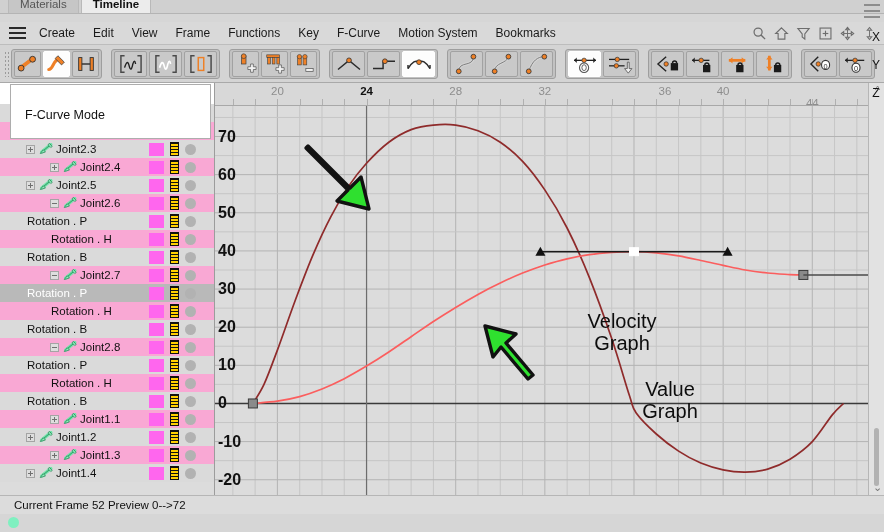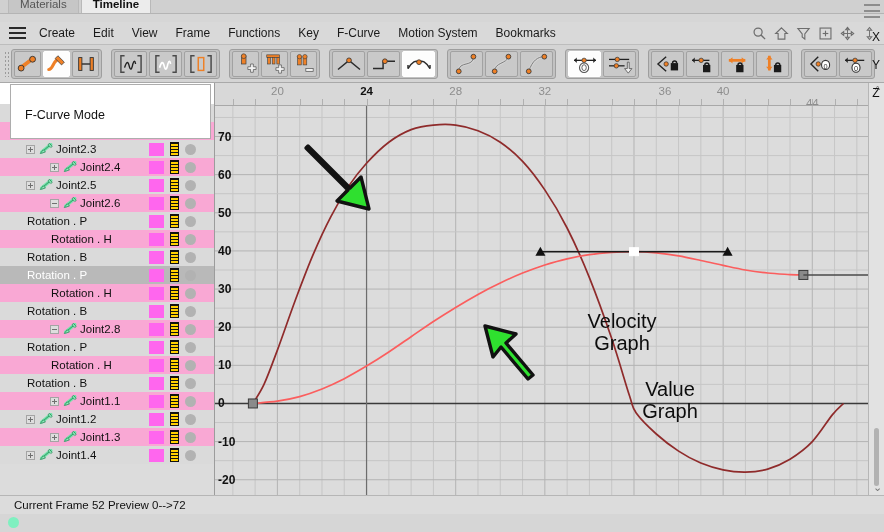--- a/index.html
+++ b/index.html
@@ -124,21 +124,21 @@
   .rlab{ position:absolute; top:2px; font-size:11.5px; color:#8d8d8d; transform:translateX(-50%); }
   .rlab.cur{ color:#111; font-weight:bold; }
 
   
   #graph{
     position:absolute; left:215px; top:106px; width:653px; height:389px;
     background:#dcdcdc; overflow:hidden;
   }
   #graph svg{ position:absolute; left:0; top:0; }
   .ylab{
-    position:absolute; left:3px; font-size:12px; color:#111;
+    position:absolute; left:3px; font-size:16px; color:#111;
     transform:translateY(-50%); font-weight:bold;
   }
   .ann{
     position:absolute; font-size:20px; color:#0d0d0d; line-height:22px;
     text-align:center; white-space:pre; font-weight:normal;
   }
 
   
   #vscroll{
     position:absolute; right:0; top:83px; width:16px; height:412px;
@@ -576,20 +576,40 @@
             <i></i>
             <i></i>
             <i></i>
             <i></i>
           </span>
           <span class="dot"></span>
         </span>
       </div>
       <div class="row a">
         <span class="lbl child">Rotation . B</span>
+        <span class="chips">
+          <span class="chip-mag"></span>
+          <span class="chip-film">
+            <i></i>
+            <i></i>
+            <i></i>
+            <i></i>
+          </span>
+          <span class="dot"></span>
+        </span>
+      </div>
+      <div class="row b">
+        <span class="expander "></span>
+        <svg class="bone" viewBox="0 0 20 16">
+          <path d="M17 2 L5 12" stroke="#6fe3a8" stroke-width="4.5" stroke-linecap="round"></path>
+          <path d="M17 2 L5 12" stroke="#1f7a4d" stroke-width="1" fill="none"></path>
+          <path d="M3 14 L7 9 L10 12 Z" fill="#8ff0bd" stroke="#1f7a4d" stroke-width="0.9"></path>
+          <path d="M15 0.5 L19 4.5 L17 6 L13.5 2.5Z" fill="#8ff0bd" stroke="#1f7a4d" stroke-width="0.9"></path>
+        </svg>
+        <span class="lbl">Joint2.7</span>
         <span class="chips">
           <span class="chip-mag"></span>
           <span class="chip-film">
             <i></i>
             <i></i>
             <i></i>
             <i></i>
           </span>
           <span class="dot"></span>
         </span>

